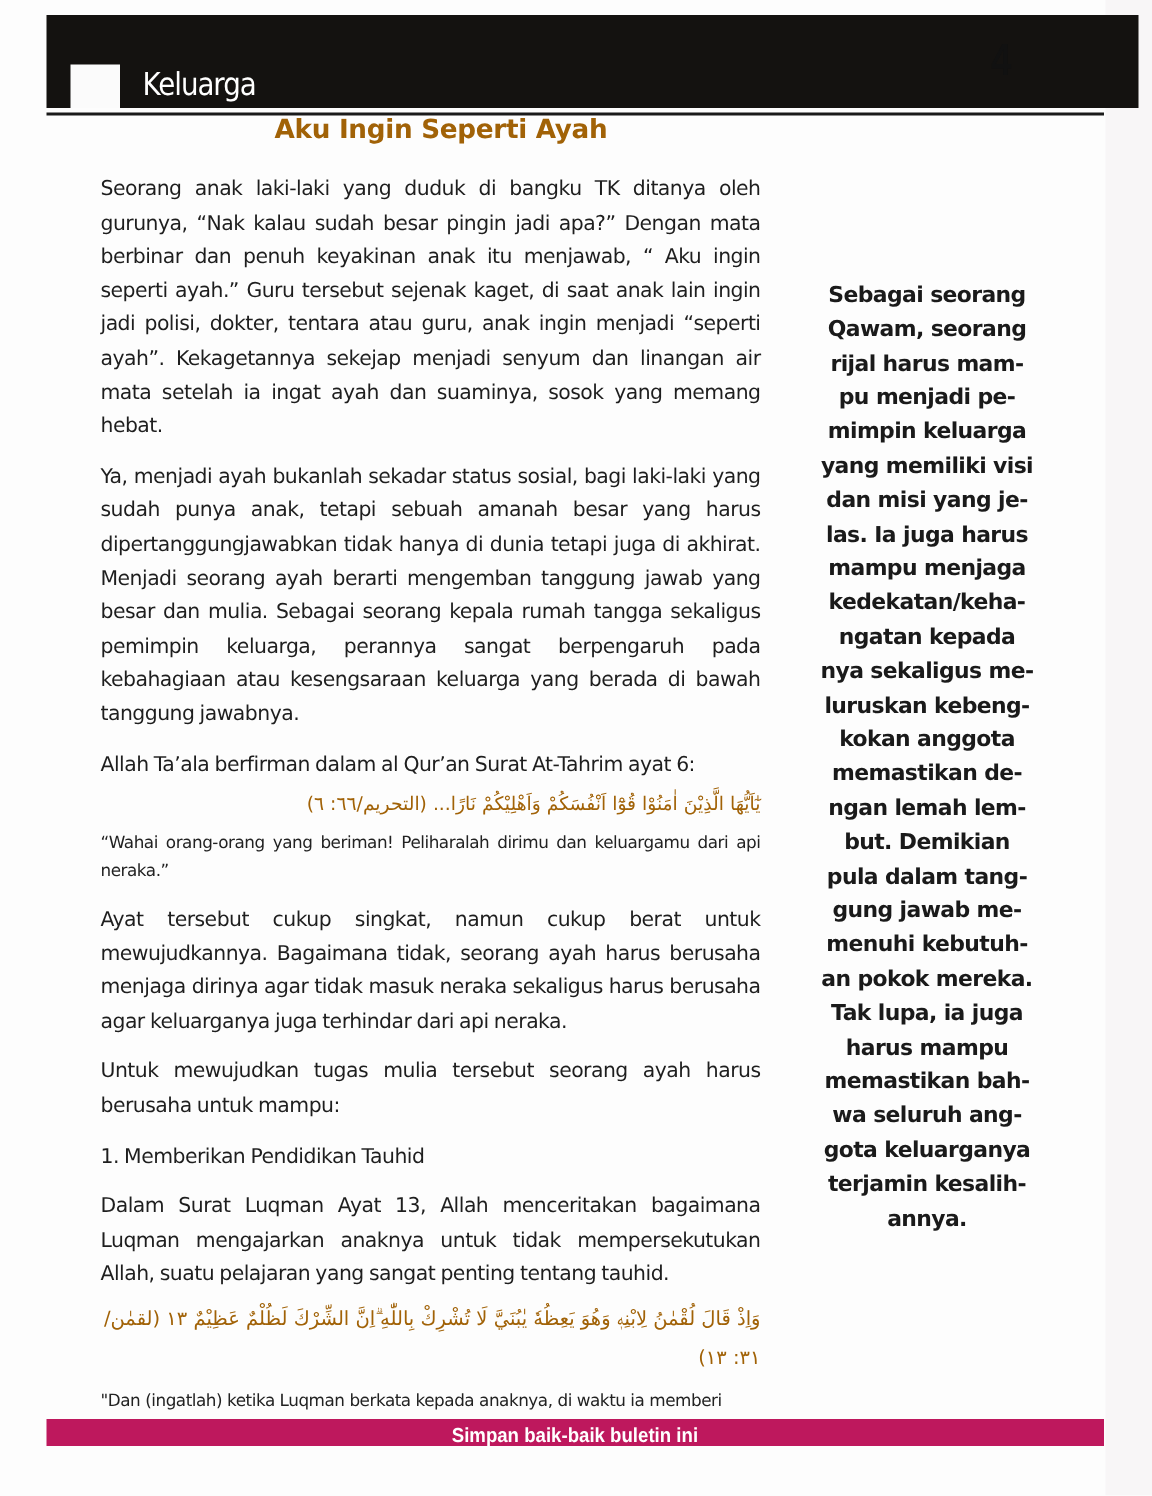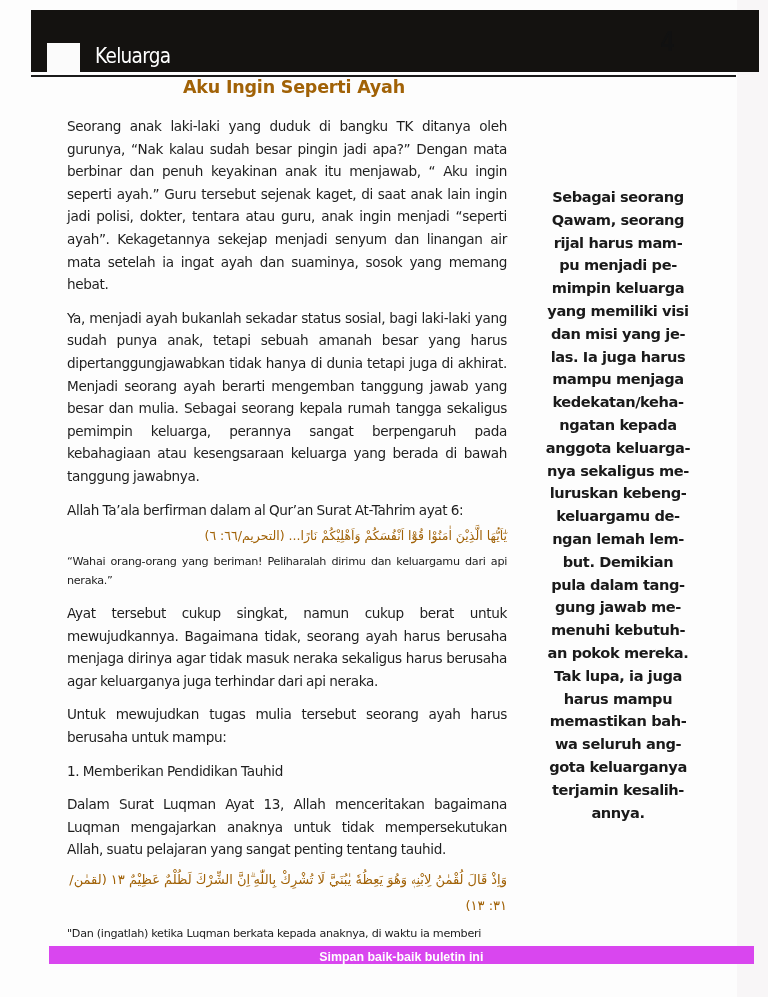--- a/index.html
+++ b/index.html
@@ -147,25 +147,25 @@
       color: #1a1a1a;
       letter-spacing: -0.4px;
     }
     .sidebar-line {
       display: block;
       white-space: nowrap;
     }
     
     .footer-bar {
       position: absolute;
-      left: 49px;
+      left: 31px;
       top: 946px;
       width: 705px;
       height: 18px;
-      background: #d946ef;
+      background: #be185d;
       text-align: center;
     }
     .footer-text {
       color: #ffffff;
       font-family: "Liberation Sans", sans-serif;
       font-weight: bold;
       font-size: 13.5px;
       line-height: 18px;
       display: inline-block;
       transform: scaleX(0.92);
@@ -205,24 +205,24 @@
   <span class="sidebar-line">Qawam, seorang</span>
   <span class="sidebar-line">rijal harus mam-</span>
   <span class="sidebar-line">pu menjadi pe-</span>
   <span class="sidebar-line">mimpin keluarga</span>
   <span class="sidebar-line">yang memiliki visi</span>
   <span class="sidebar-line">dan misi yang je-</span>
   <span class="sidebar-line">las. Ia juga harus</span>
   <span class="sidebar-line">mampu menjaga</span>
   <span class="sidebar-line">kedekatan/keha-</span>
   <span class="sidebar-line">ngatan kepada</span>
-  <span class="sidebar-line">anggota keluarga-</span>
   <span class="sidebar-line">nya sekaligus me-</span>
   <span class="sidebar-line">luruskan kebeng-</span>
-  <span class="sidebar-line">keluargamu de-</span>
+  <span class="sidebar-line">kokan anggota</span>
+  <span class="sidebar-line">memastikan de-</span>
   <span class="sidebar-line">ngan lemah lem-</span>
   <span class="sidebar-line">but. Demikian</span>
   <span class="sidebar-line">pula dalam tang-</span>
   <span class="sidebar-line">gung jawab me-</span>
   <span class="sidebar-line">menuhi kebutuh-</span>
   <span class="sidebar-line">an pokok mereka.</span>
   <span class="sidebar-line">Tak lupa, ia juga</span>
   <span class="sidebar-line">harus mampu</span>
   <span class="sidebar-line">memastikan bah-</span>
   <span class="sidebar-line">wa seluruh ang-</span>

